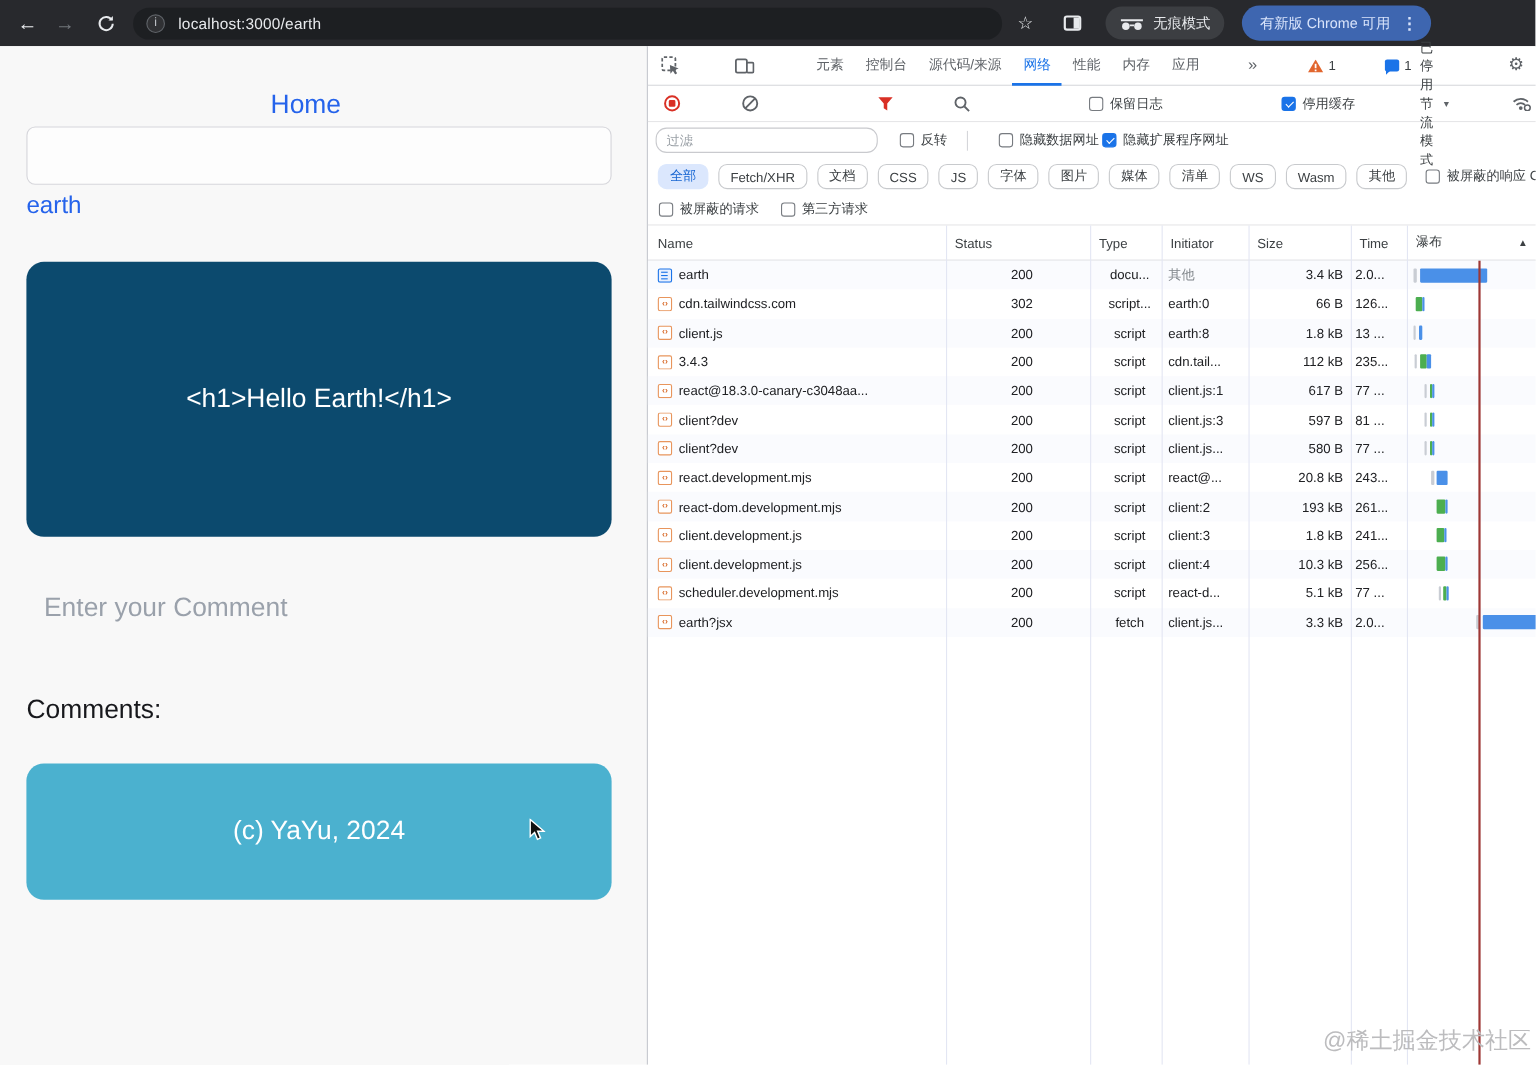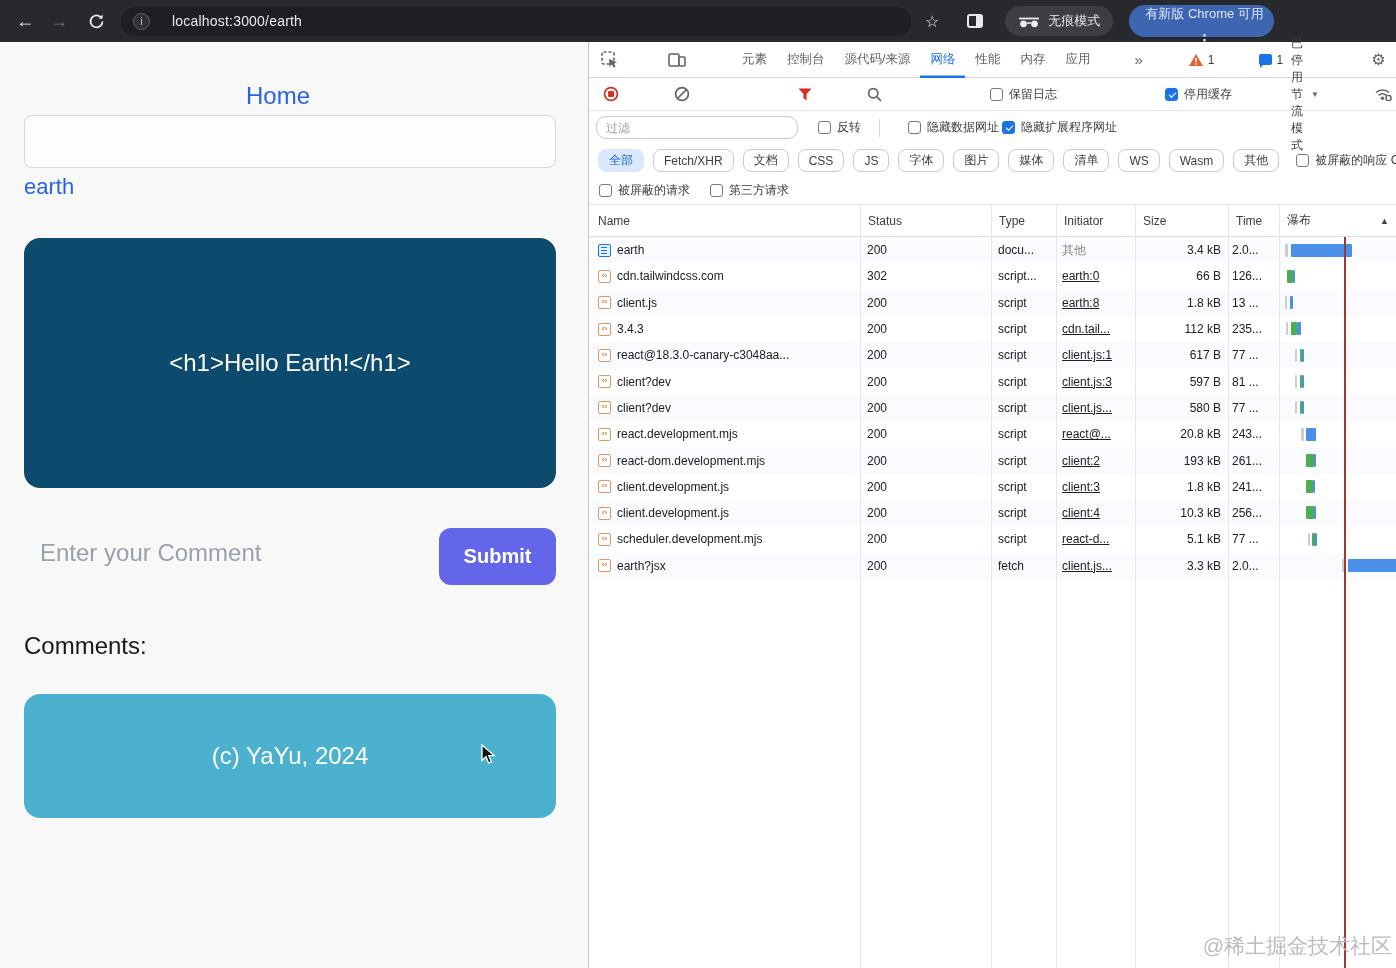--- a/index.html
+++ b/index.html
@@ -8,27 +8,27 @@
   .screen { position:relative; width:1396px; height:968px; overflow:hidden; }
 
   
   .topbar { position:absolute; left:0; top:0; width:1396px; height:42px; background:#28292d; display:flex; align-items:center; }
   .nav-ic { color:#e8eaed; font-size:18px; line-height:1; margin-left:16px; cursor:default; }
   .nav-ic.dim { color:#71757a; }
   .refresh-svg { margin-left:20px; }
   .omnibox { margin-left:16px; width:790px; height:29px; border-radius:15px; background:#1d1f22; display:flex; align-items:center; padding:0 12px; }
   .info-ic { width:17px; height:17px; border-radius:50%; background:#303134; color:#c3c7cc; font-size:11px; font-style:normal;
              display:flex; align-items:center; justify-content:center; border:1px solid #5f6368; }
-  .url-text { color:#e8eaed; font-size:14px; margin-left:22px; letter-spacing:.2px; }
+  .url-text { color:#e8eaed; font-size:14px; margin-left:12px; letter-spacing:.2px; }
   .star-ic { color:#e8eaed; font-size:16px; margin-left:14px; }
   .panel-ic { width:16px; height:14px; border:2px solid #e8eaed; border-radius:3px; margin-left:28px; position:relative; }
   .panel-ic::after { content:""; position:absolute; right:0; top:0; width:5px; height:10px; background:#e8eaed; }
   .incog { margin-left:22px; height:30px; border-radius:15px; background:#3c3e42; display:flex; align-items:center; padding:0 13px; gap:8px; }
   .incog span { color:#e8eaed; font-size:13px; }
-  .update-btn { margin-left:16px; height:32px; border-radius:16px; background:#3e66b0; display:flex; align-items:center; padding:0 10px 0 16px; gap:8px;flex-direction:column; }
+  .update-btn { margin-left:16px; height:32px; border-radius:16px; background:#3e66b0; display:flex; align-items:center; padding:0 10px 0 16px; gap:8px; }
   .update-btn span.lbl { color:#d9e4fb; font-size:13px; }
   .update-btn .dots { color:#d9e4fb; font-size:15px; font-weight:bold; padding:0 2px; }
 
   
   .page { position:absolute; left:0; top:42px; width:588px; height:926px; background:#f8f8f8; }
   .home-link { position:absolute; left:0; right:32px; top:40px; text-align:center; color:#2563eb; font-size:24px; text-decoration:none; display:block; }
   .top-input { position:absolute; left:24px; top:73px; width:532px; height:53px; background:#fdfdfd; border:1px solid #d6d6db; border-radius:8px; }
   .route-link { position:absolute; left:24px; top:132px; color:#2563eb; font-size:22px; text-decoration:none; }
   .hero { position:absolute; left:24px; top:196px; width:532px; height:250px; background:#0c4a6e; border-radius:16px;
           display:flex; align-items:center; justify-content:center; }
@@ -101,23 +101,23 @@
   .dt-thead .h-name { padding-left:9px; }
   .dt-thead .h-wf { position:relative; }
   .sort-tri { position:absolute; right:8px; top:50%; transform:translateY(-50%); font-size:9px; color:#3c4043; }
   .dt-rows { position:relative; }
   .dt-row { height:26.3px; font-size:12px; color:#202124; }
   .dt-row:nth-child(odd) { background:#fafbfe; }
   .c-name { display:flex; align-items:center; gap:6px; padding-left:9px; overflow:hidden; white-space:nowrap; }
   .ic-doc { width:13px; height:13px; border:1.5px solid #1a73e8; border-radius:2px; flex:none; position:relative; background:#e8f0fe; }
   .ic-doc::after { content:""; position:absolute; left:2px; top:2px; width:6px; height:1.5px; background:#1a73e8; box-shadow:0 3px 0 #1a73e8, 0 6px 0 #1a73e8; }
   .ic-script { width:13px; height:13px; border:1.5px solid #e8955c; border-radius:2px; flex:none; color:#d96c2c; font-size:8px; line-height:10px; text-align:center; background:#fff; font-weight:bold; }
-  .c-status,.c-type { padding-left:7px; white-space:nowrap; }
+  .c-status,.c-type { padding-left:7px; white-space:nowrap;text-align:center; }
   .c-init { padding-left:6px; white-space:nowrap; overflow:hidden; }
-  .c-init .lnk { text-decoration:underline; color:#202124; }
+  .c-init .lnk { color:#202124; }
   .c-init .plain { color:#80868b; }
   .c-size { text-align:right; padding-right:7px; white-space:nowrap; }
   .c-time { padding-left:4px; white-space:nowrap; }
   .c-wf { position:relative; height:26.3px; }
   .wf-seg { position:absolute; top:6.5px; height:13px; border-radius:1px; }
   .wf-tick { background:#c9cdd4; }
   .wf-wait { background:#4cae50; }
   .wf-dl { background:#4a90e8; }
   .col-line { position:absolute; top:0; bottom:0; width:1px; background:#e3e6f3; }
   .red-line { position:absolute; top:32px; bottom:0; width:2px; background:#9e3835; left:755px; }
@@ -162,21 +162,20 @@
   </div>
 
   <div class="page">
     <a class="home-link" href="#">Home</a>
     <div class="top-input"></div>
     <a class="route-link" href="#">earth</a>
     <div class="hero">
       <span>&lt;h1&gt;Hello Earth!&lt;/h1&gt;</span>
     </div>
     <input class="comment-input" placeholder="Enter your Comment" style="">
-    <button class="submit-btn">Submit</button>
     <div class="comments-h">Comments:</div>
     <div class="footer-card">
       <span>(c) YaYu, 2024</span>
     </div>
     <span class="cursor">
       <svg width="15" height="21" viewBox="0 0 15 21">
           <path d="M1 1v15.5l4-3.8 2.6 6.3 2.8-1.2-2.6-6.1h5.7Z" fill="#111" stroke="#fff" stroke-width="1.3"></path>
         </svg>
     </span>
   </div>

